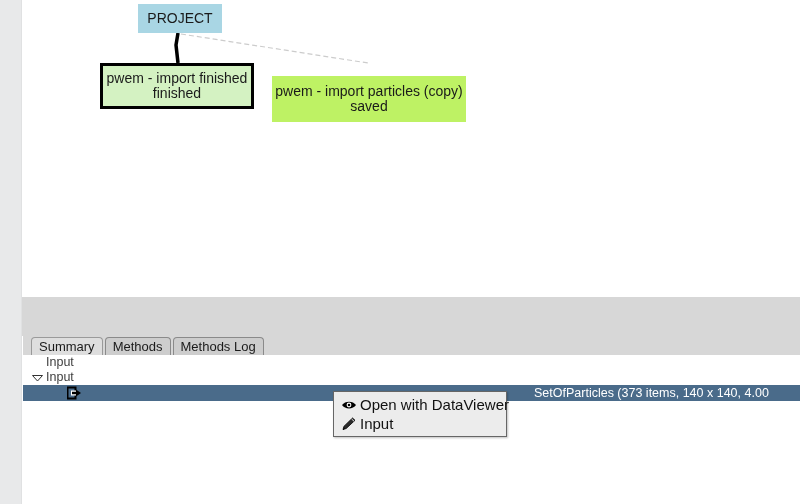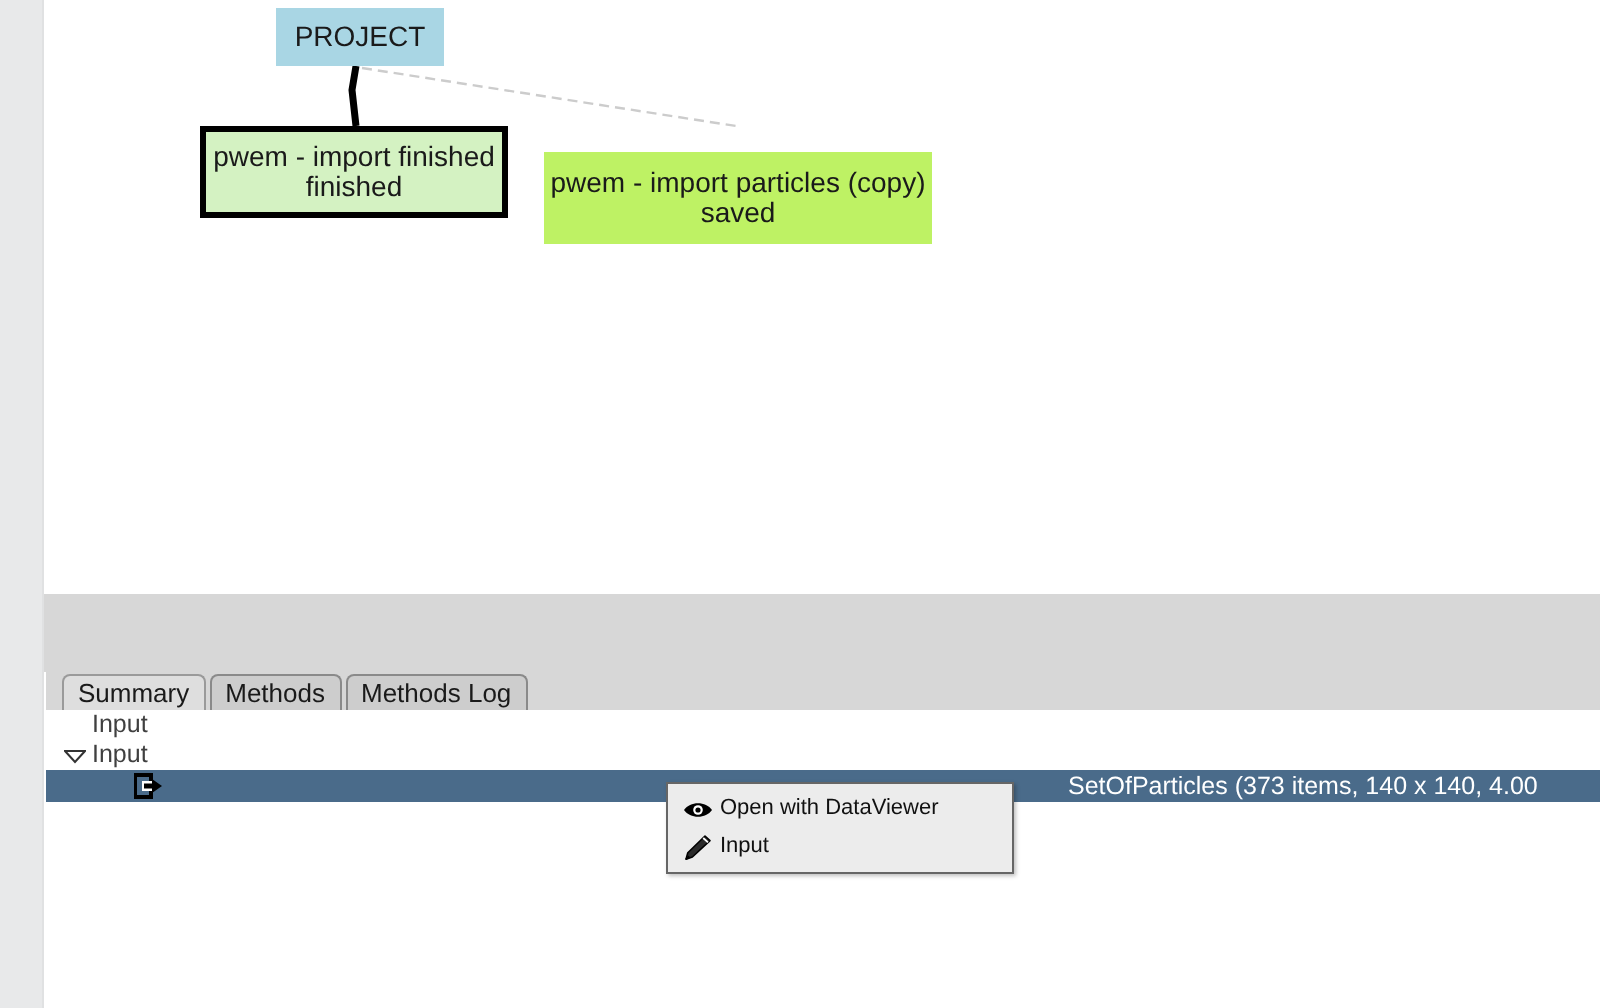--- a/index.html
+++ b/index.html
@@ -175,21 +175,21 @@
     width: 174px;
     background: #ececec;
     border: 1px solid #666666;
     padding: 3px 0;
     box-sizing: border-box;
     box-shadow: 1px 1px 2px rgba(0,0,0,0.25);
   }
   .menu-item {
     height: 19px;
     line-height: 19px;
-    font-size: 11px;
+    font-size: 15px;
     color: #111111;
     padding-left: 6px;
     display: flex;
     align-items: center;
     white-space: nowrap;
   }
   .menu-icon {
     width: 17px; height: 15px;
     margin-right: 3px;
     display: inline-flex;

